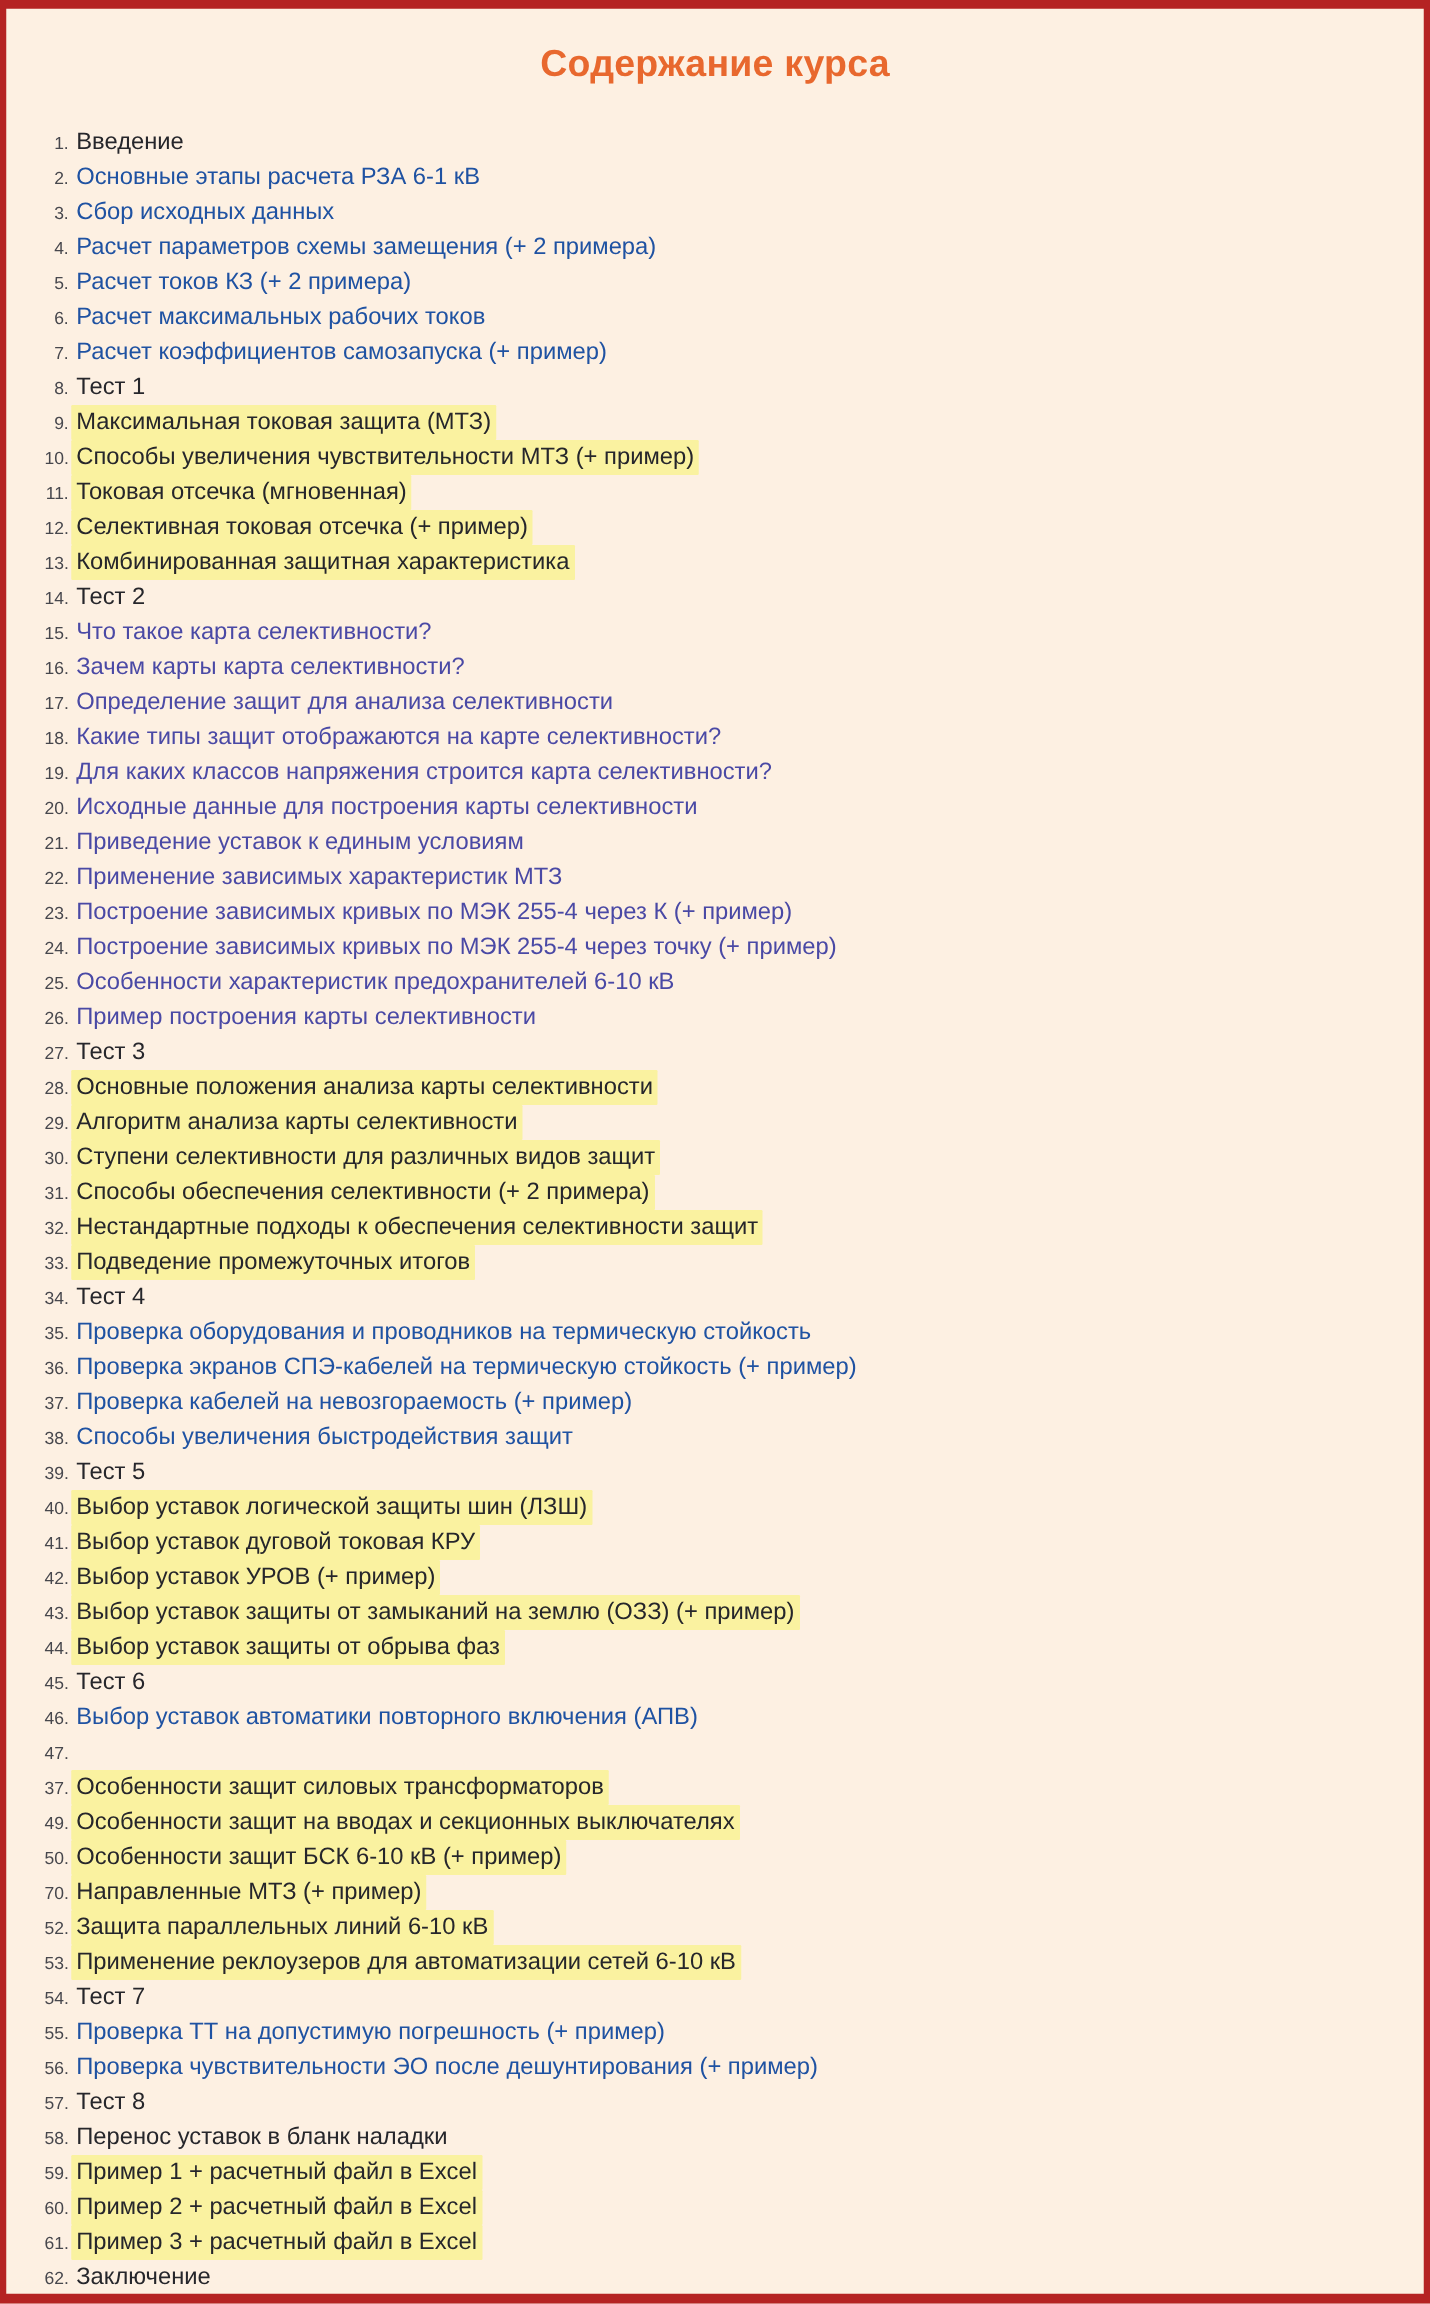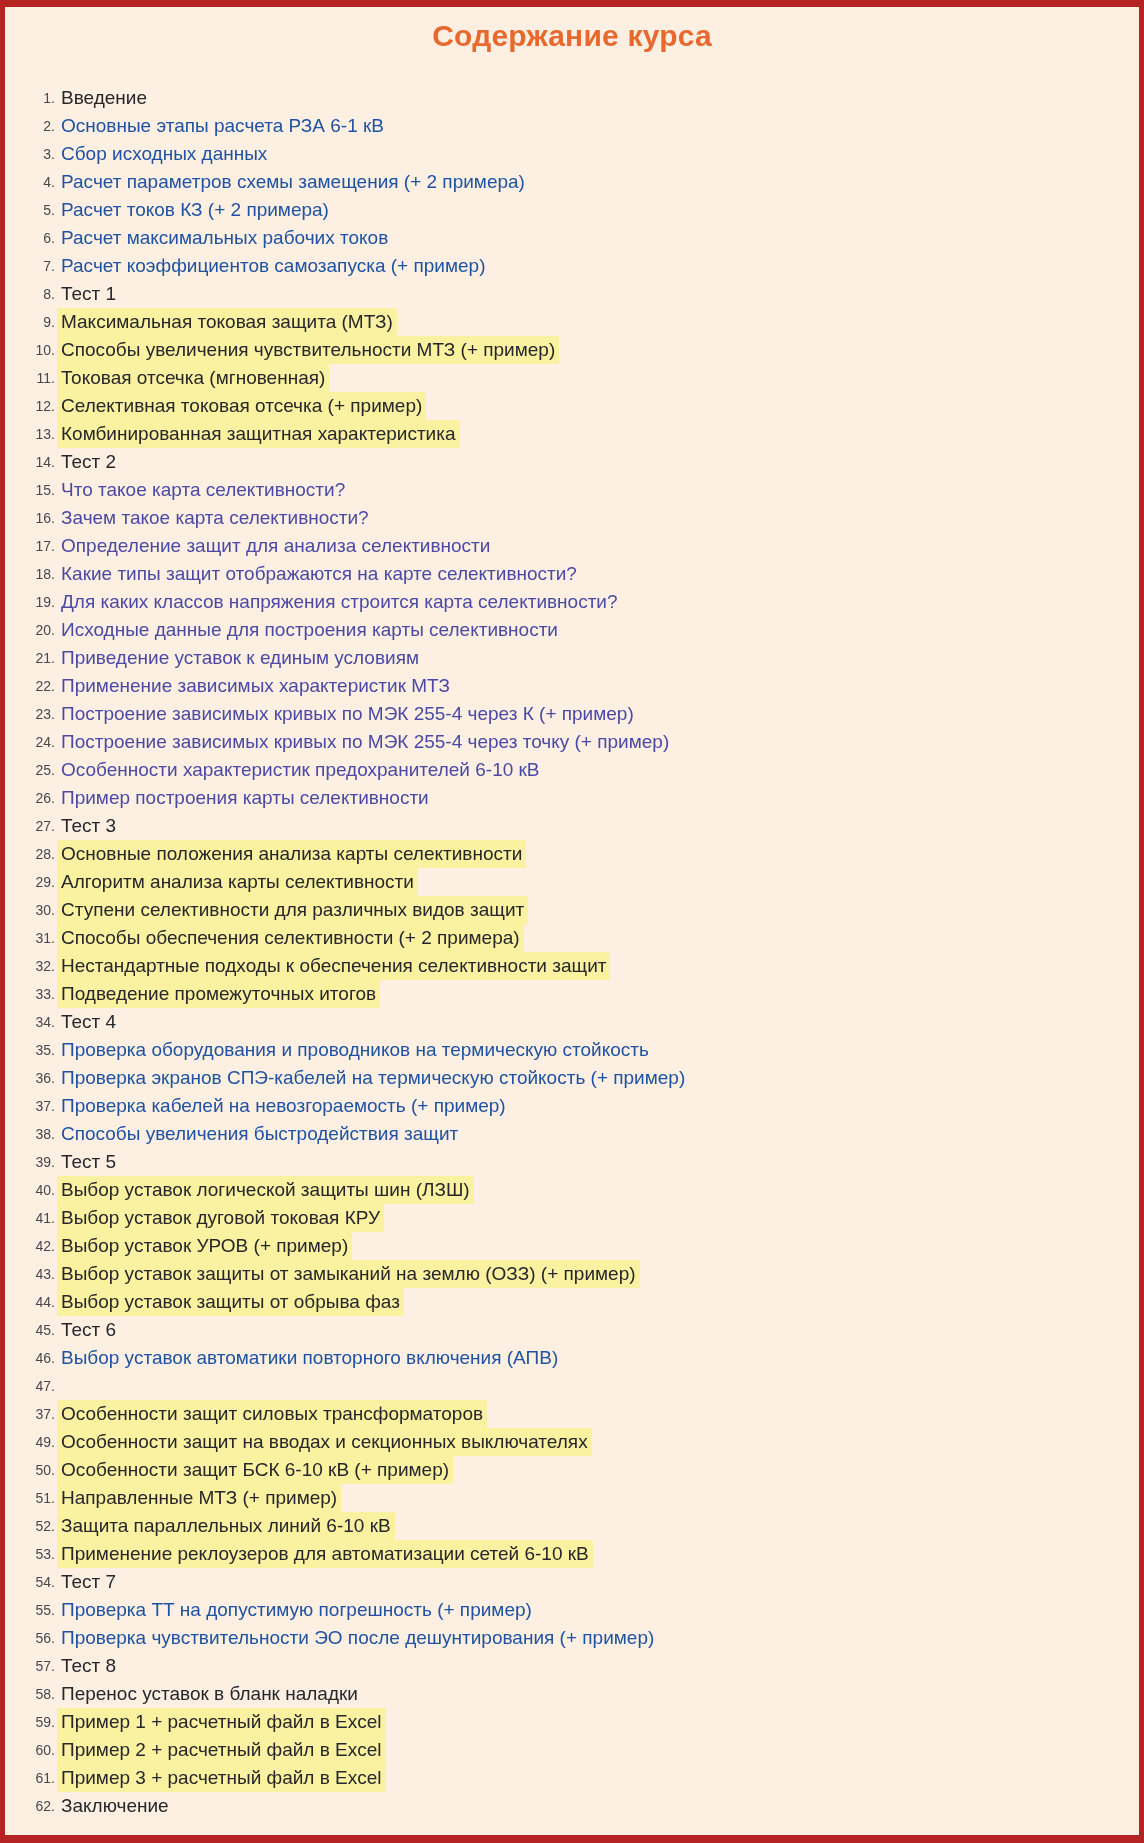--- a/index.html
+++ b/index.html
@@ -8,21 +8,21 @@
     --num:#47474d; --hl:#faf2a0;
   }
   *{box-sizing:border-box;}
   html,body{margin:0;padding:0;background:#ffffff;}
   .page{
     width:1144px;height:1843px;
     background:var(--bg);
     border:solid var(--border);
     border-width:7px 5px 8px 5px;
     font-family:"Liberation Sans","DejaVu Sans",sans-serif;
-    padding-top:12px;
+    padding-top:28px;
     overflow:hidden;
   }
   h1.title{
     margin:0;
     text-align:center;
     font-size:30px;
     font-weight:bold;
     color:var(--title);
     letter-spacing:0.2px;
   }
@@ -118,21 +118,21 @@
       <li class="row">
         <span class="num">14.</span>
         <span class="label c-dark">Тест 2</span>
       </li>
       <li class="row">
         <span class="num">15.</span>
         <span class="label c-purple">Что такое карта селективности?</span>
       </li>
       <li class="row">
         <span class="num">16.</span>
-        <span class="label c-purple">Зачем такое карта селективности?</span>
+        <span class="label c-purple">Зачем карты карта селективности?</span>
       </li>
       <li class="row">
         <span class="num">17.</span>
         <span class="label c-purple">Определение защит для анализа селективности</span>
       </li>
       <li class="row">
         <span class="num">18.</span>
         <span class="label c-purple">Какие типы защит отображаются на карте селективности?</span>
       </li>
       <li class="row">
@@ -256,21 +256,21 @@
       </li>
       <li class="row">
         <span class="num">49.</span>
         <span class="label c-dark hl">Особенности защит на вводах и секционных выключателях</span>
       </li>
       <li class="row">
         <span class="num">50.</span>
         <span class="label c-dark hl">Особенности защит БСК 6-10 кВ (+ пример)</span>
       </li>
       <li class="row">
-        <span class="num">51.</span>
+        <span class="num">70.</span>
         <span class="label c-dark hl">Направленные МТЗ (+ пример)</span>
       </li>
       <li class="row">
         <span class="num">52.</span>
         <span class="label c-dark hl">Защита параллельных линий 6-10 кВ</span>
       </li>
       <li class="row">
         <span class="num">53.</span>
         <span class="label c-dark hl">Применение реклоузеров для автоматизации сетей 6-10 кВ</span>
       </li>

